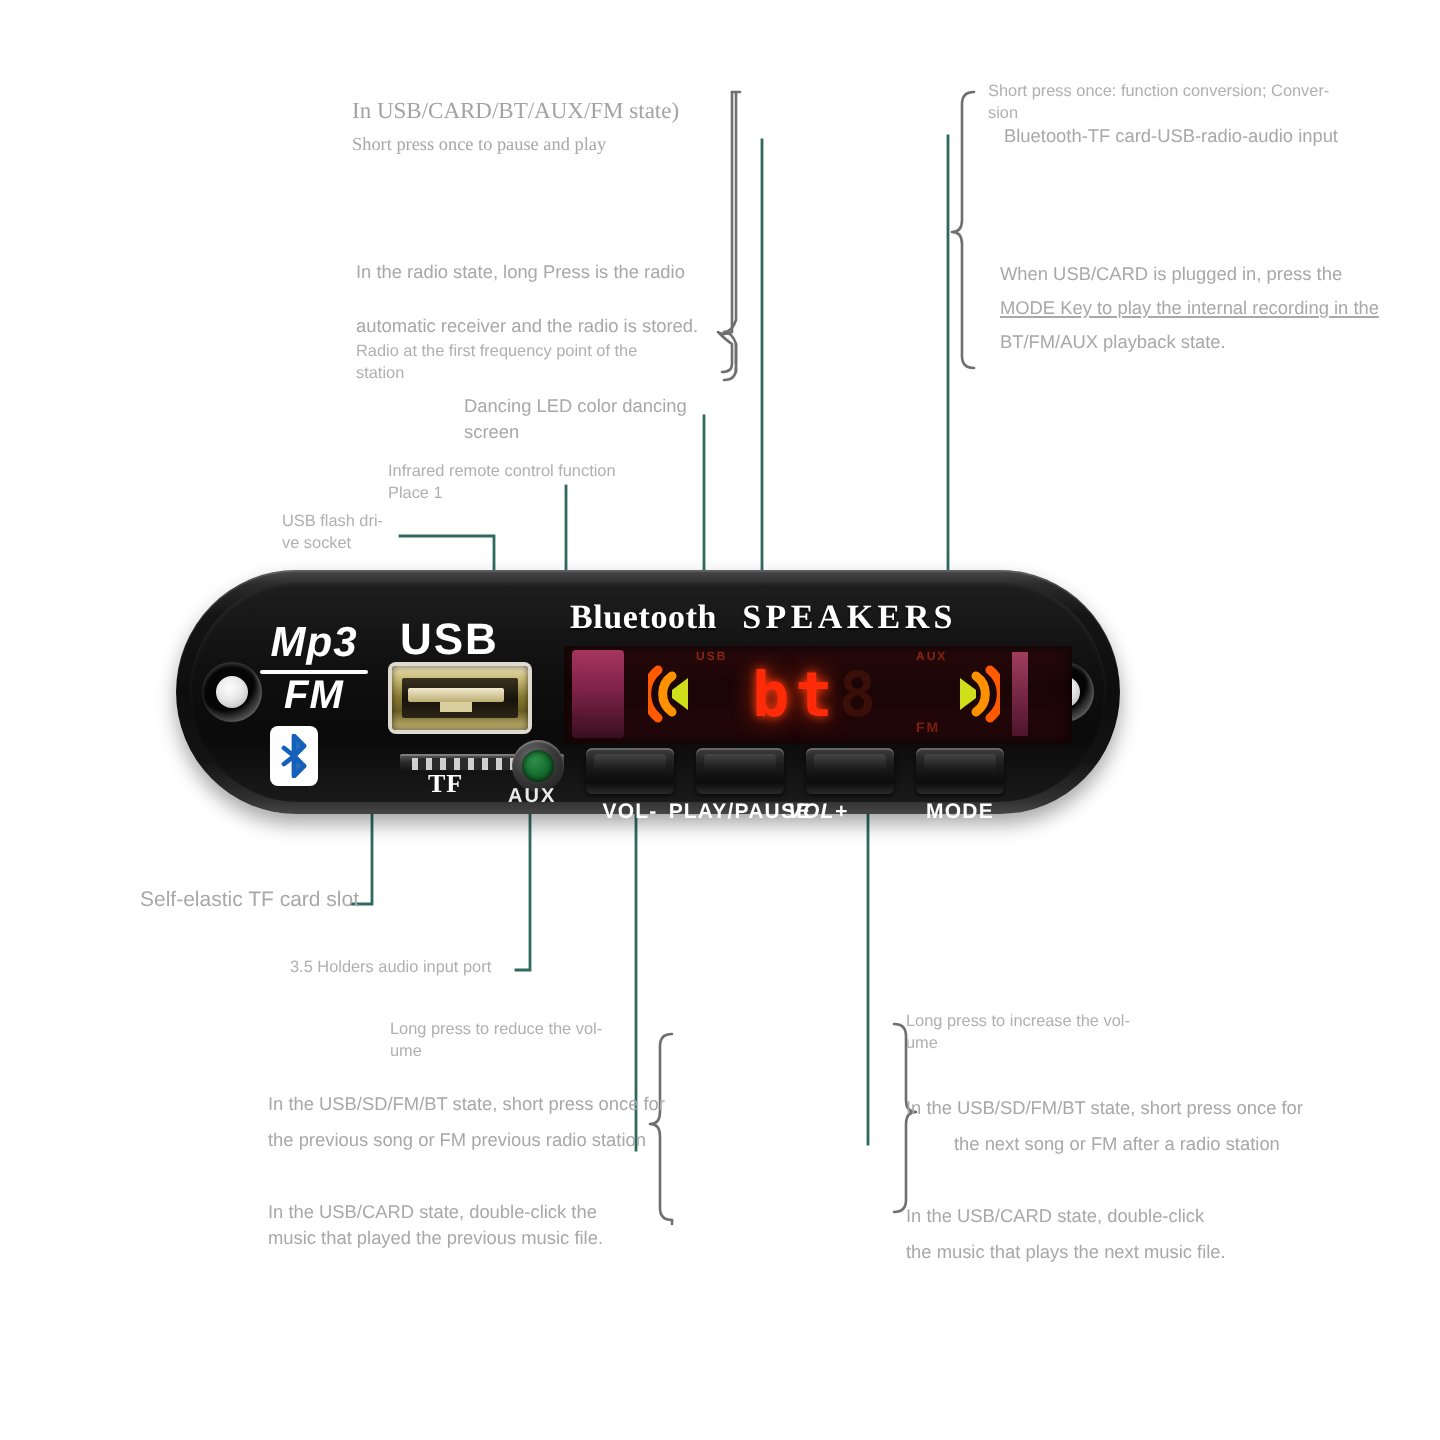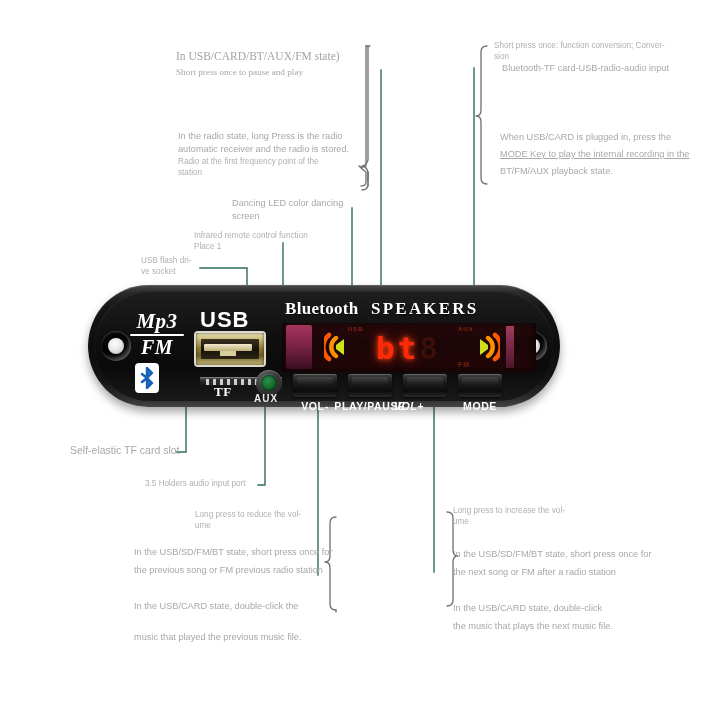--- a/index.html
+++ b/index.html
@@ -45,21 +45,21 @@
   .screwhole i{
     position:absolute;left:7px;top:6.5px;width:16px;height:16px;border-radius:50%;
     background:radial-gradient(circle at 42% 36%,#fdfdfd 0%,#e8e8e8 45%,#c9c9c9 75%,#a8a8a8 100%);
     display:block;
   }
   #screw-left{left:13px;top:46px;}
   #screw-right{left:429px;top:46px;}
 
   
   .mp3fm{position:absolute;left:40px;top:26px;width:58px;text-align:center;color:#fff;
-    font-family:Liberation Serif, serif;font-style:italic;font-weight:bold;}
+    font-family:Liberation Sans, sans-serif;font-style:italic;font-weight:bold;}
   .mp3fm .l1{font-size:21px;line-height:21px;letter-spacing:.5px;}
   .mp3fm .bar{height:2.6px;background:#fff;margin:1.5px 2px 1px;border-radius:1px;}
   .mp3fm .l2{font-size:20px;line-height:21px;letter-spacing:.5px;}
 
   .btlogo{position:absolute;left:47px;top:78px;width:24px;height:30px;
     background:#ffffff;border-radius:4px;
     display:flex;align-items:center;justify-content:center;}
   .btlogo svg{display:block;}
 
   .usblabel{position:absolute;left:112px;top:22px;color:#fff;font-size:22px;font-weight:bold;
@@ -229,21 +229,21 @@
   </div>
 
   <div class="ann" style="left:494px;top:40px;width:222px;">
     <span class="sm">Short press once: function conversion; Conver-</span>
     <span class="sm">sion</span>
     <span class="md" style="padding-left:8px;">Bluetooth-TF card-USB-radio-audio input</span>
   </div>
 
   <div class="ann" style="left:178px;top:130px;width:210px;">
     <span class="md">In the radio state, long Press is the radio</span>
-    <span class="md" style="margin-top:0;">automatic receiver and the radio is stored.</span>
+    <span class="md" style="margin-top:14px;">automatic receiver and the radio is stored.</span>
     <span class="sm">Radio at the first frequency point of the</span>
     <span class="sm">station</span>
   </div>
 
   <div class="ann" style="left:500px;top:131px;width:215px;">
     <span class="md">When USB/CARD is plugged in, press the</span>
     <span class="md" style="margin-top:4px;text-decoration:underline;">MODE Key to play the internal recording in the</span>
     <span class="md" style="margin-top:4px;">BT/FM/AUX playback state.</span>
   </div>
 
@@ -275,31 +275,31 @@
     <span class="sm">ume</span>
   </div>
 
   <div class="ann" style="left:134px;top:546px;width:200px;">
     <span class="md">In the USB/SD/FM/BT state, short press once for</span>
     <span class="md" style="margin-top:5px;">the previous song or FM previous radio station</span>
   </div>
 
   <div class="ann" style="left:134px;top:600px;width:200px;">
     <span class="md">In the USB/CARD state, double-click the</span>
-    <span class="md" style="margin-top:18px;">music that played the previous music file.</span>
+    <span class="md" style="margin-top:0;">music that played the previous music file.</span>
   </div>
 
   <div class="ann" style="left:453px;top:505px;width:140px;">
     <span class="sm">Long press to increase the vol-</span>
     <span class="sm">ume</span>
   </div>
 
   <div class="ann" style="left:453px;top:548px;width:210px;">
     <span class="md">In the USB/SD/FM/BT state, short press once for</span>
-    <span class="md" style="margin-top:5px;">the next song or FM after a radio station</span>
+    <span class="md" style="margin-top:5px;margin-left:24px;">the next song or FM after a radio station</span>
   </div>
 
   <div class="ann" style="left:453px;top:602px;width:210px;">
     <span class="md">In the USB/CARD state, double-click</span>
     <span class="md" style="margin-top:5px;">the music that plays the next music file.</span>
   </div>
 
   <div class="board">
     <div class="bcontent">
 

